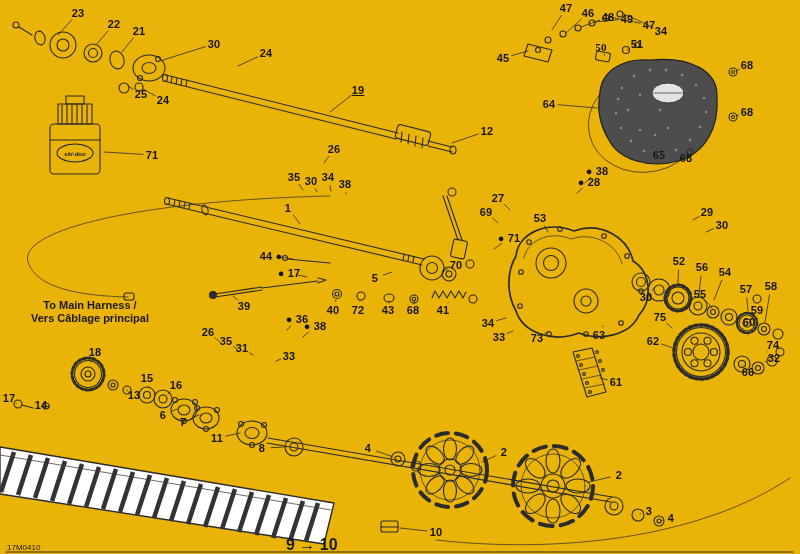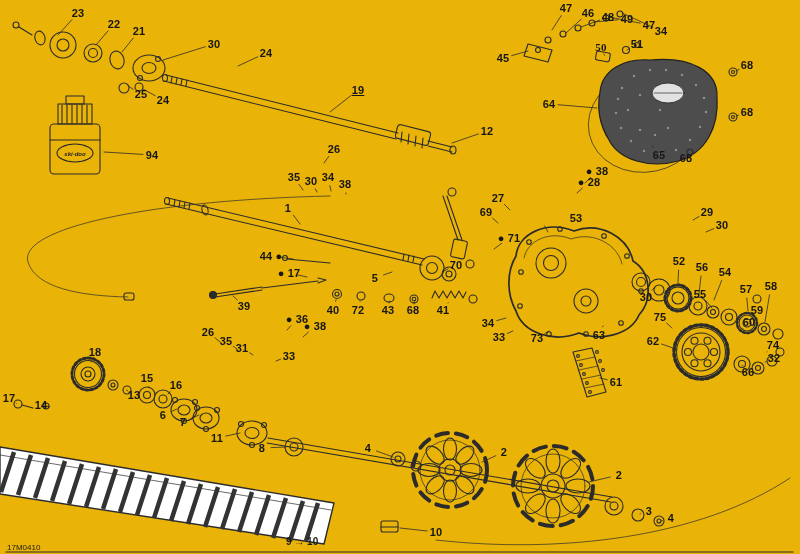--- a/index.html
+++ b/index.html
@@ -10,21 +10,21 @@
   .thin{stroke-width:0.7;}
   .bar{stroke:#333;stroke-width:4.5;fill:none;stroke-linecap:butt;}
   .darkfill{fill:#4d4d4d;stroke:#1f1f1f;stroke-width:1.2;}
   .speck{fill:#909090;stroke:none;}
   .lite{fill:#e2e2e2;stroke:#2b2b2b;stroke-width:0.9;}
   .leader{stroke:#2b2b2b;stroke-width:0.8;fill:none;}
   .callout{position:absolute;transform:translate(-50%,-50%);font-size:11px;font-weight:700;
            color:#161616;white-space:nowrap;letter-spacing:.2px;}
   .harness-note{position:absolute;left:6px;top:299px;width:168px;text-align:center;
                 font-size:11px;font-weight:700;line-height:12.5px;}
-  .page-ref{position:absolute;left:286px;top:536px;font-size:10px;font-weight:700;}
+  .page-ref{position:absolute;left:286px;top:536px;font-size:16px;font-weight:700;}
   .drawing-number{position:absolute;left:7px;top:543px;font-size:8px;}
   .cantext{font-family:"Liberation Sans",sans-serif;font-size:6px;font-style:italic;font-weight:700;
            fill:#222;text-anchor:middle;stroke:none;}
 </style>
 </head>
 <body>
 
 <div class="page">
 
   <svg class="art" width="800" height="554" viewBox="0 0 800 554">
@@ -432,21 +432,21 @@
   <div id="callout-layer">
       <div class="callout" style="left: 78px; top: 13px;">23</div>
       <div class="callout" style="left: 114px; top: 24px;">22</div>
       <div class="callout" style="left: 139px; top: 31px;">21</div>
       <div class="callout" style="left: 214px; top: 44px;">30</div>
       <div class="callout" style="left: 266px; top: 53px;">24</div>
       <div class="callout" style="left: 141px; top: 94px;">25</div>
       <div class="callout" style="left: 163px; top: 100px;">24</div>
       <div class="callout" style="left: 358px; top: 90px; text-decoration: underline;">19</div>
       <div class="callout" style="left: 487px; top: 131px;">12</div>
-      <div class="callout" style="left: 152px; top: 155px;">94</div>
+      <div class="callout" style="left: 152px; top: 155px;">71</div>
       <div class="callout" style="left: 334px; top: 149px;">26</div>
       <div class="callout" style="left: 294px; top: 177px;">35</div>
       <div class="callout" style="left: 311px; top: 181px;">30</div>
       <div class="callout" style="left: 328px; top: 177px;">34</div>
       <div class="callout" style="left: 345px; top: 184px;">38</div>
       <div class="callout" style="left: 288px; top: 208px;">1</div>
       <div class="callout" style="left: 566px; top: 8px;">47</div>
       <div class="callout" style="left: 588px; top: 13px;">46</div>
       <div class="callout" style="left: 608px; top: 17px;">48</div>
       <div class="callout" style="left: 627px; top: 19px;">49</div>
@@ -457,21 +457,21 @@
       <div class="callout" style="left: 503px; top: 58px;">45</div>
       <div class="callout" style="left: 747px; top: 65px;">68</div>
       <div class="callout" style="left: 549px; top: 104px;">64</div>
       <div class="callout" style="left: 747px; top: 112px;">68</div>
       <div class="callout" style="left: 659px; top: 155px;">65</div>
       <div class="callout" style="left: 686px; top: 158px;">68</div>
       <div class="callout" style="left: 597px; top: 171px;">● 38</div>
       <div class="callout" style="left: 589px; top: 182px;">● 28</div>
       <div class="callout" style="left: 498px; top: 198px;">27</div>
       <div class="callout" style="left: 486px; top: 212px; text-align: right;">69</div>
-      <div class="callout" style="left: 540px; top: 218px; margin-left: 36px;">53</div>
+      <div class="callout" style="left: 540px; top: 218px;">53</div>
       <div class="callout" style="left: 707px; top: 212px;">29</div>
       <div class="callout" style="left: 722px; top: 225px;">30</div>
       <div class="callout" style="left: 509px; top: 238px;">● 71</div>
       <div class="callout" style="left: 679px; top: 261px;">52</div>
       <div class="callout" style="left: 702px; top: 267px;">56</div>
       <div class="callout" style="left: 725px; top: 272px;">54</div>
       <div class="callout" style="left: 771px; top: 286px;">58</div>
       <div class="callout" style="left: 746px; top: 289px;">57</div>
       <div class="callout" style="left: 700px; top: 294px;">55</div>
       <div class="callout" style="left: 646px; top: 297px;">30</div>
@@ -514,17 +514,21 @@
       <div class="callout" style="left: 217px; top: 438px;">11</div>
       <div class="callout" style="left: 262px; top: 448px;">8</div>
       <div class="callout" style="left: 368px; top: 448px;">4</div>
       <div class="callout" style="left: 504px; top: 452px;">2</div>
       <div class="callout" style="left: 436px; top: 532px;">10</div>
       <div class="callout" style="left: 619px; top: 475px;">2</div>
       <div class="callout" style="left: 649px; top: 511px;">3</div>
       <div class="callout" style="left: 671px; top: 518px;">4</div>
     </div>
 
+  <div class="harness-note">
+    <div>To Main Harness /</div>
+    <div>Vers Câblage principal</div>
+  </div>
 
   <div class="page-ref">9 → 10</div>
 
   <div class="drawing-number">17M0410</div>
 </div>
 
 </body></html>

